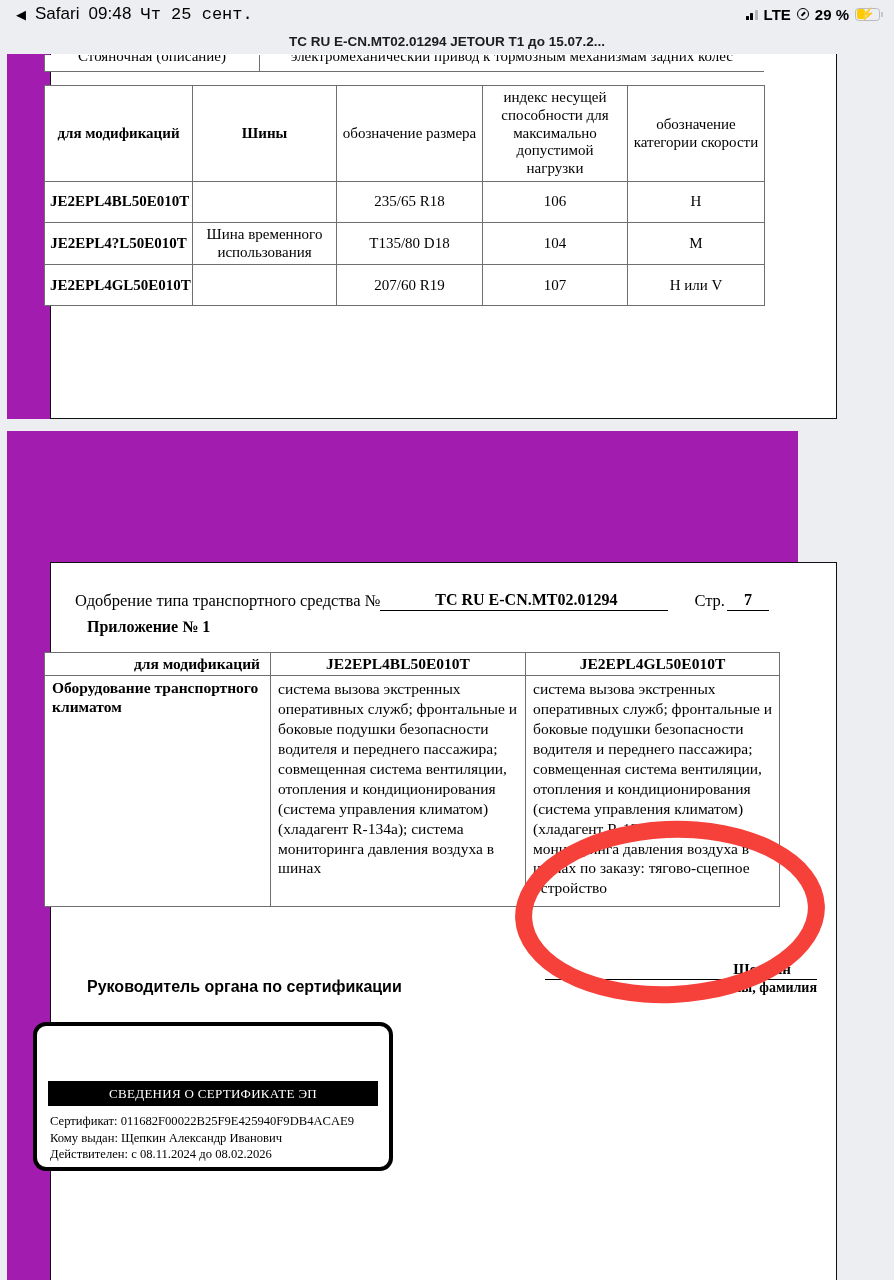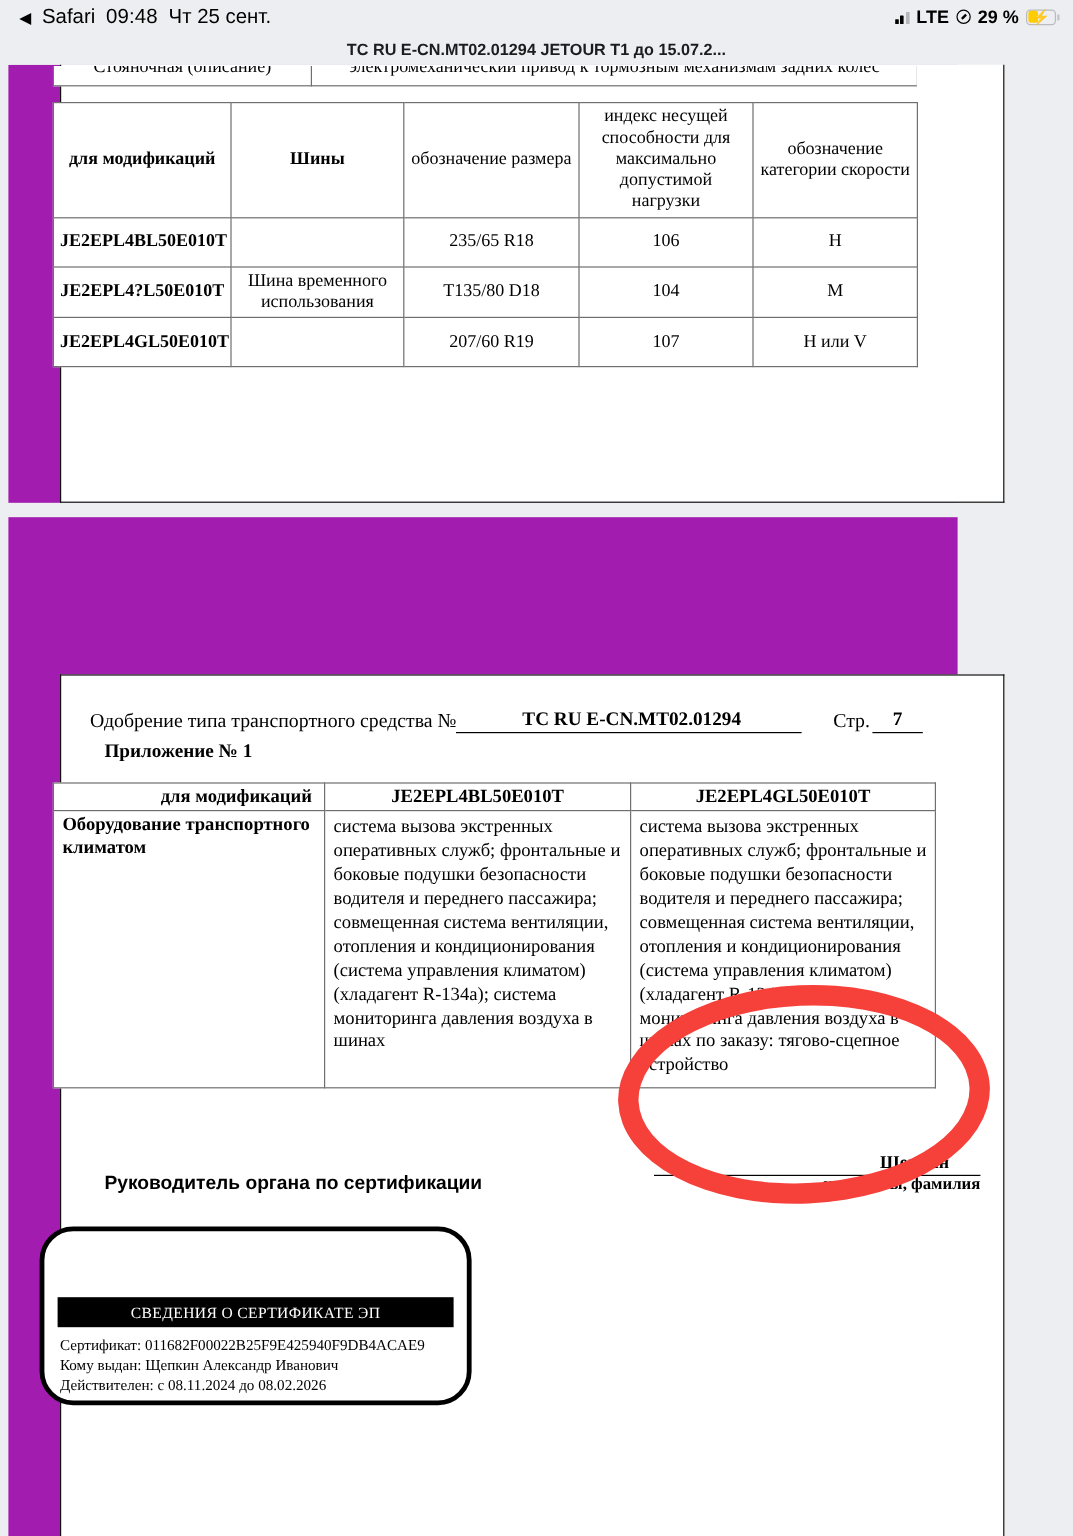--- a/index.html
+++ b/index.html
@@ -17,21 +17,21 @@
     position: absolute; left: 0; top: 0; width: 894px; height: 28px;
     background: #eceef1;
     display: flex; align-items: center;
     font-size: 17px; color: #000;
     font-family: "Liberation Sans", sans-serif;
   }
   .sb-left { display: flex; align-items: center; gap: 9px; padding-left: 16px; font-weight: 500; }
   .sb-back-arrow { font-size: 13px; line-height: 1; transform: translateY(0px); }
   .sb-app { font-weight: 500; }
   .sb-time { font-weight: 500; letter-spacing: .1px; }
-  .sb-date { font-weight: 500; }
+  .sb-date { font-weight: 500; font-family: Liberation Mono, monospace; }
   .sb-right {
     position: absolute; right: 14px; top: 0; height: 28px;
     display: flex; align-items: center; gap: 6px; font-size: 15px; font-weight: 700;
   }
   .bars { display: flex; align-items: flex-end; gap: 1.5px; height: 11px; }
   .bars i { display: block; width: 3px; background: #000; border-radius: .5px; }
   .bars i:nth-child(1){ height: 4px; }
   .bars i:nth-child(2){ height: 7px; }
   .bars i:nth-child(3){ height: 10px; background: #b4b6ba; }
   .bars i:nth-child(4){ height: 12px; background: #b4b6ba; display:none; }
@@ -173,21 +173,21 @@
     border-bottom: 1.4px solid #000; padding-bottom: 1px; text-align: right; padding-right: 26px;
   }
   .sign-cap {
     font-family: "Liberation Serif", serif; font-size: 14px; color: #000;
     margin-top: 0; text-align: right;
   }
 
   
   .esign {
     position: absolute; left: 26px; top: 591px; width: 360px; height: 149px;
-    border: 4.5px solid #000; border-radius: 28px; background: #fff; overflow: hidden;
+    border: 4.5px solid #000; border-radius: 13px; background: #fff; overflow: hidden;
   }
   .esign-bar {
     position: absolute; left: 11px; right: 11px; top: 55px; height: 25px;
     background: #000; color: #fff;
     display: flex; align-items: center; justify-content: center;
     font-family: "Liberation Serif", serif; font-size: 13px; letter-spacing: .3px;
   }
   .esign-lines {
     position: absolute; left: 13px; right: 10px; top: 87px;
     font-family: "Liberation Serif", serif; font-size: 12.6px; line-height: 1.33; color: #000;

